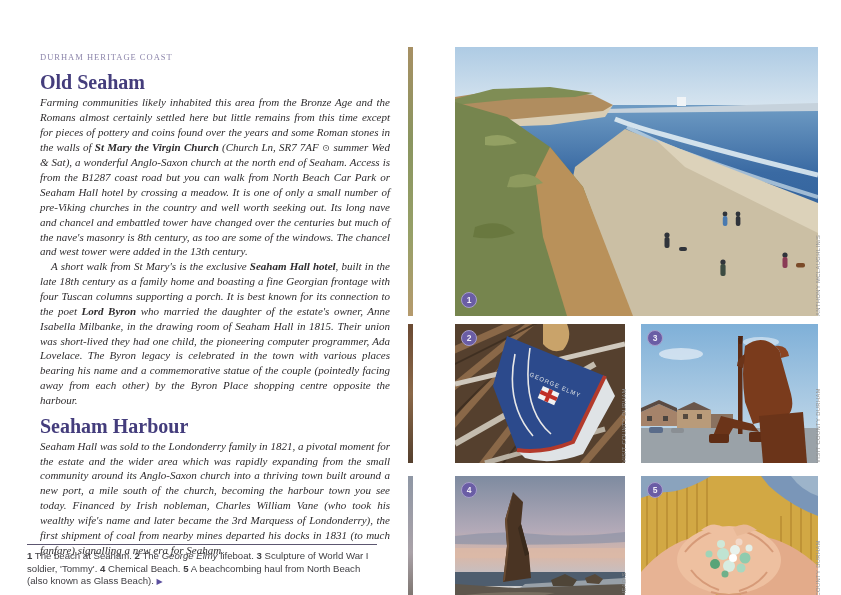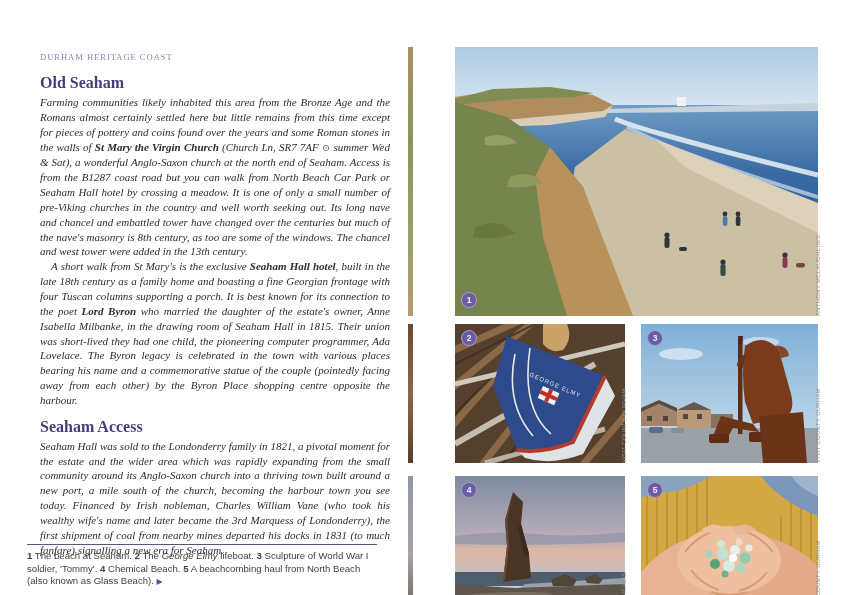--- a/index.html
+++ b/index.html
@@ -3,21 +3,21 @@
 <meta charset="utf-8">
 <style>
   html,body{margin:0;padding:0;background:#ffffff;}
   .spread{position:relative;width:841px;height:595px;background:#ffffff;overflow:hidden;
           font-family:"Liberation Serif","DejaVu Serif",serif;margin-top:33px;}
   
   .left-page{position:absolute;left:0;top:0;width:405px;height:595px;}
   .running-head{position:absolute;left:40px;top:19px;font-family:"Liberation Serif",serif;
     font-size:8.5px;letter-spacing:1px;color:#8d86ab;}
   .text-col{position:absolute;left:40px;top:40px;width:350px;}
-  h2.sec{font-size:16px;line-height:19px;font-weight:700;color:#443d7c;margin:0 0 3px 0;
+  h2.sec{font-size:20px;line-height:19px;font-weight:700;color:#443d7c;margin:0 0 3px 0;
     font-family:"Liberation Serif",serif;}
   h2.sec2{margin-top:9px;}
   .text-col p{margin:0;font-size:11px;line-height:14.85px;color:#2e2c2e;text-align:justify;
     text-justify:inter-word;font-style:italic;}
   .text-col p.indent{text-indent:11px;}
   .sym{color:#555;font-size:90%;}
   .caption-block{position:absolute;left:27px;top:511px;width:350px;}
   .caption-rule{height:1px;background:#5c5670;margin-bottom:5px;}
   .caption{font-family:"Liberation Sans","DejaVu Sans",sans-serif;font-size:9.6px;line-height:12.6px;
     color:#3f3e42;margin:0;}
@@ -44,21 +44,21 @@
 
 <div class="spread">
 
   <div class="left-page">
     <div class="running-head">DURHAM HERITAGE COAST</div>
 
     <div class="text-col">
       <h2 class="sec">Old Seaham</h2>
       <p><span>Farming communities likely inhabited this area from the Bronze Age and the Romans almost certainly settled here but little remains from this time except for pieces of pottery and coins found over the years and some Roman stones in the walls of </span><span style="font-weight: 700;">St Mary the Virgin Church</span><span> (Church Ln, SR7 7AF </span><span class="sym">⊙</span><span> summer Wed &amp; Sat), a wonderful Anglo-Saxon church at the north end of Seaham. Access is from the B1287 coast road but you can walk from North Beach Car Park or Seaham Hall hotel by crossing a meadow. It is one of only a small number of pre-Viking churches in the country and well worth seeking out. Its long nave and chancel and embattled tower have changed over the centuries but much of the nave's masonry is 8th century, as too are some of the windows. The chancel and west tower were added in the 13th century.</span></p>
       <p class="indent"><span>A short walk from St Mary's is the exclusive </span><span style="font-weight: 700;">Seaham Hall hotel</span><span>, built in the late 18th century as a family home and boasting a fine Georgian frontage with four Tuscan columns supporting a porch. It is best known for its connection to the poet </span><span style="font-weight: 700;">Lord Byron</span><span> who married the daughter of the estate's owner, Anne Isabella Milbanke, in the drawing room of Seaham Hall in 1815. Their union was short-lived they had one child, the pioneering computer programmer, Ada Lovelace. The Byron legacy is celebrated in the town with various places bearing his name and a commemorative statue of the couple (pointedly facing away from each other) by the Byron Place shopping centre opposite the harbour.</span></p>
-      <h2 class="sec sec2">Seaham Access</h2>
+      <h2 class="sec sec2">Seaham Harbour</h2>
       <p><span>Seaham Hall was sold to the Londonderry family in 1821, a pivotal moment for the estate and the wider area which was rapidly expanding from the small community around its Anglo-Saxon church into a thriving town built around a new port, a mile south of the church, becoming the harbour town you see today. Financed by Irish nobleman, Charles William Vane (who took his wealthy wife's name and later became the 3rd Marquess of Londonderry), the first shipment of coal from nearby mines departed his docks in 1831 (to much fanfare) signalling a new era for Seaham.</span></p>
     </div>
 
     <div class="caption-block">
       <div class="caption-rule"></div>
       <p class="caption"><span style="font-weight: 700;">1</span><span> The beach at Seaham. </span><span style="font-weight: 700;">2</span><span> The </span><span style="font-style: italic;">George Elmy</span><span> lifeboat. </span><span style="font-weight: 700;">3</span><span> Sculpture of World War I soldier, 'Tommy'. </span><span style="font-weight: 700;">4</span><span> Chemical Beach. </span><span style="font-weight: 700;">5</span><span> A beachcombing haul from North Beach (also known as Glass Beach). </span><span class="arrow">▶</span></p>
     </div>
     <div class="folio">240</div>
   </div>
 

